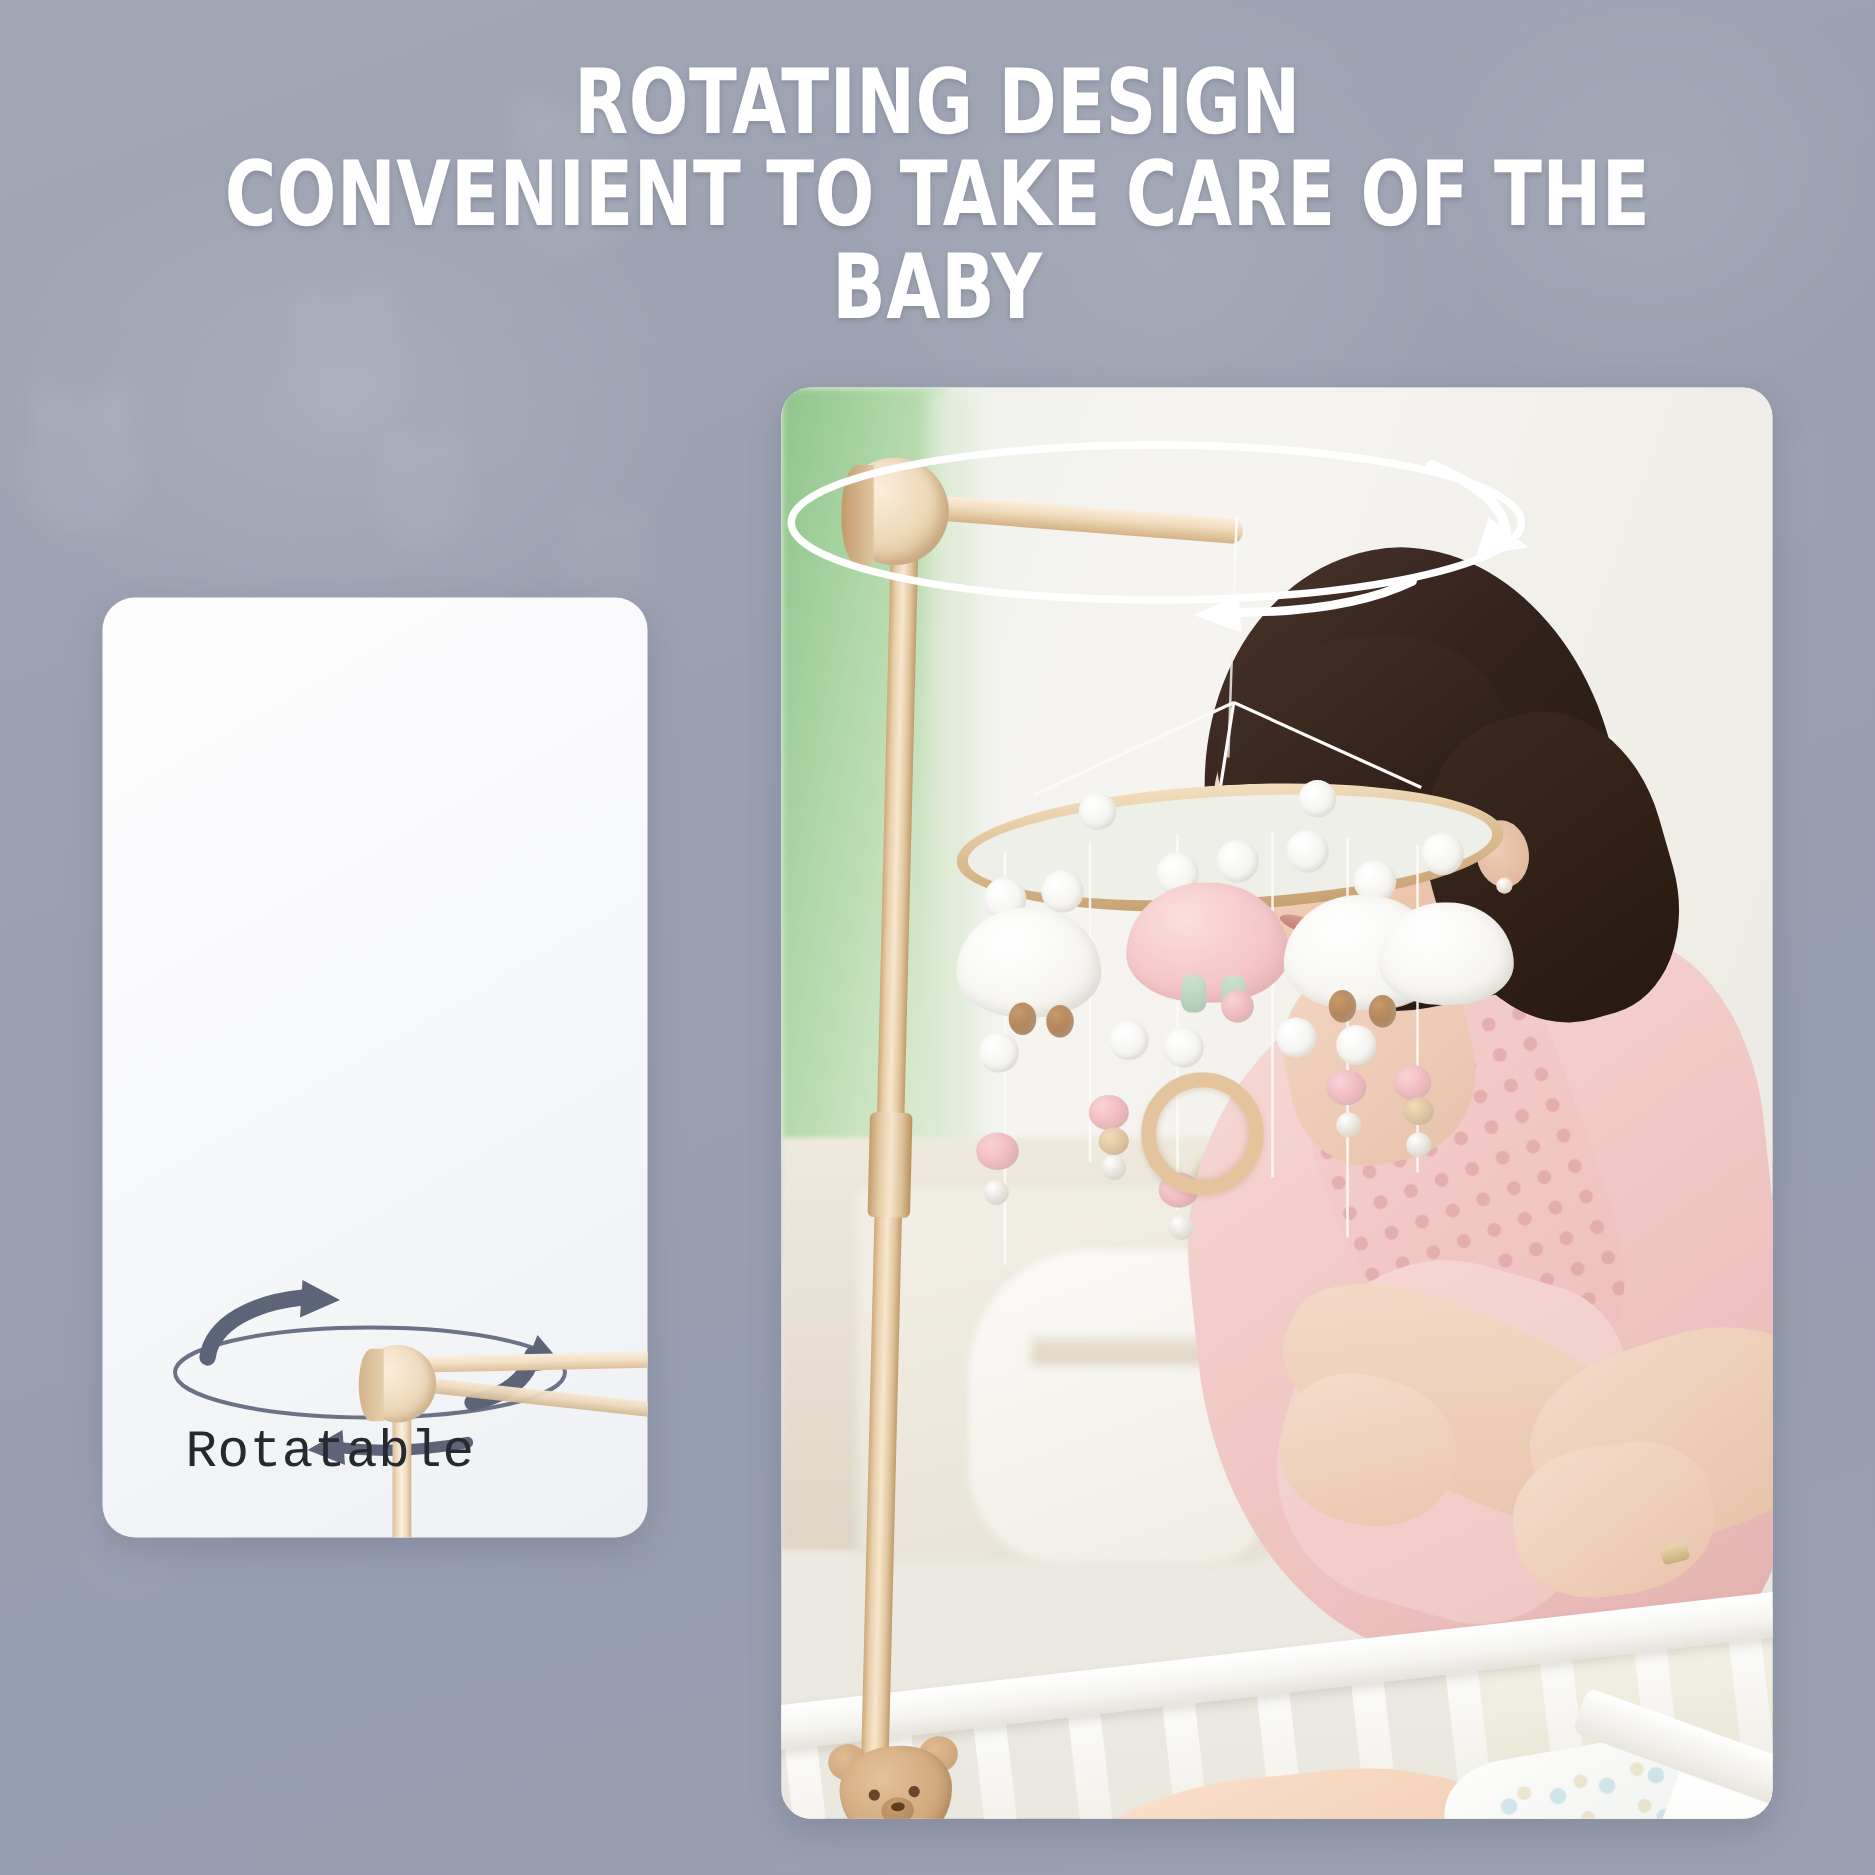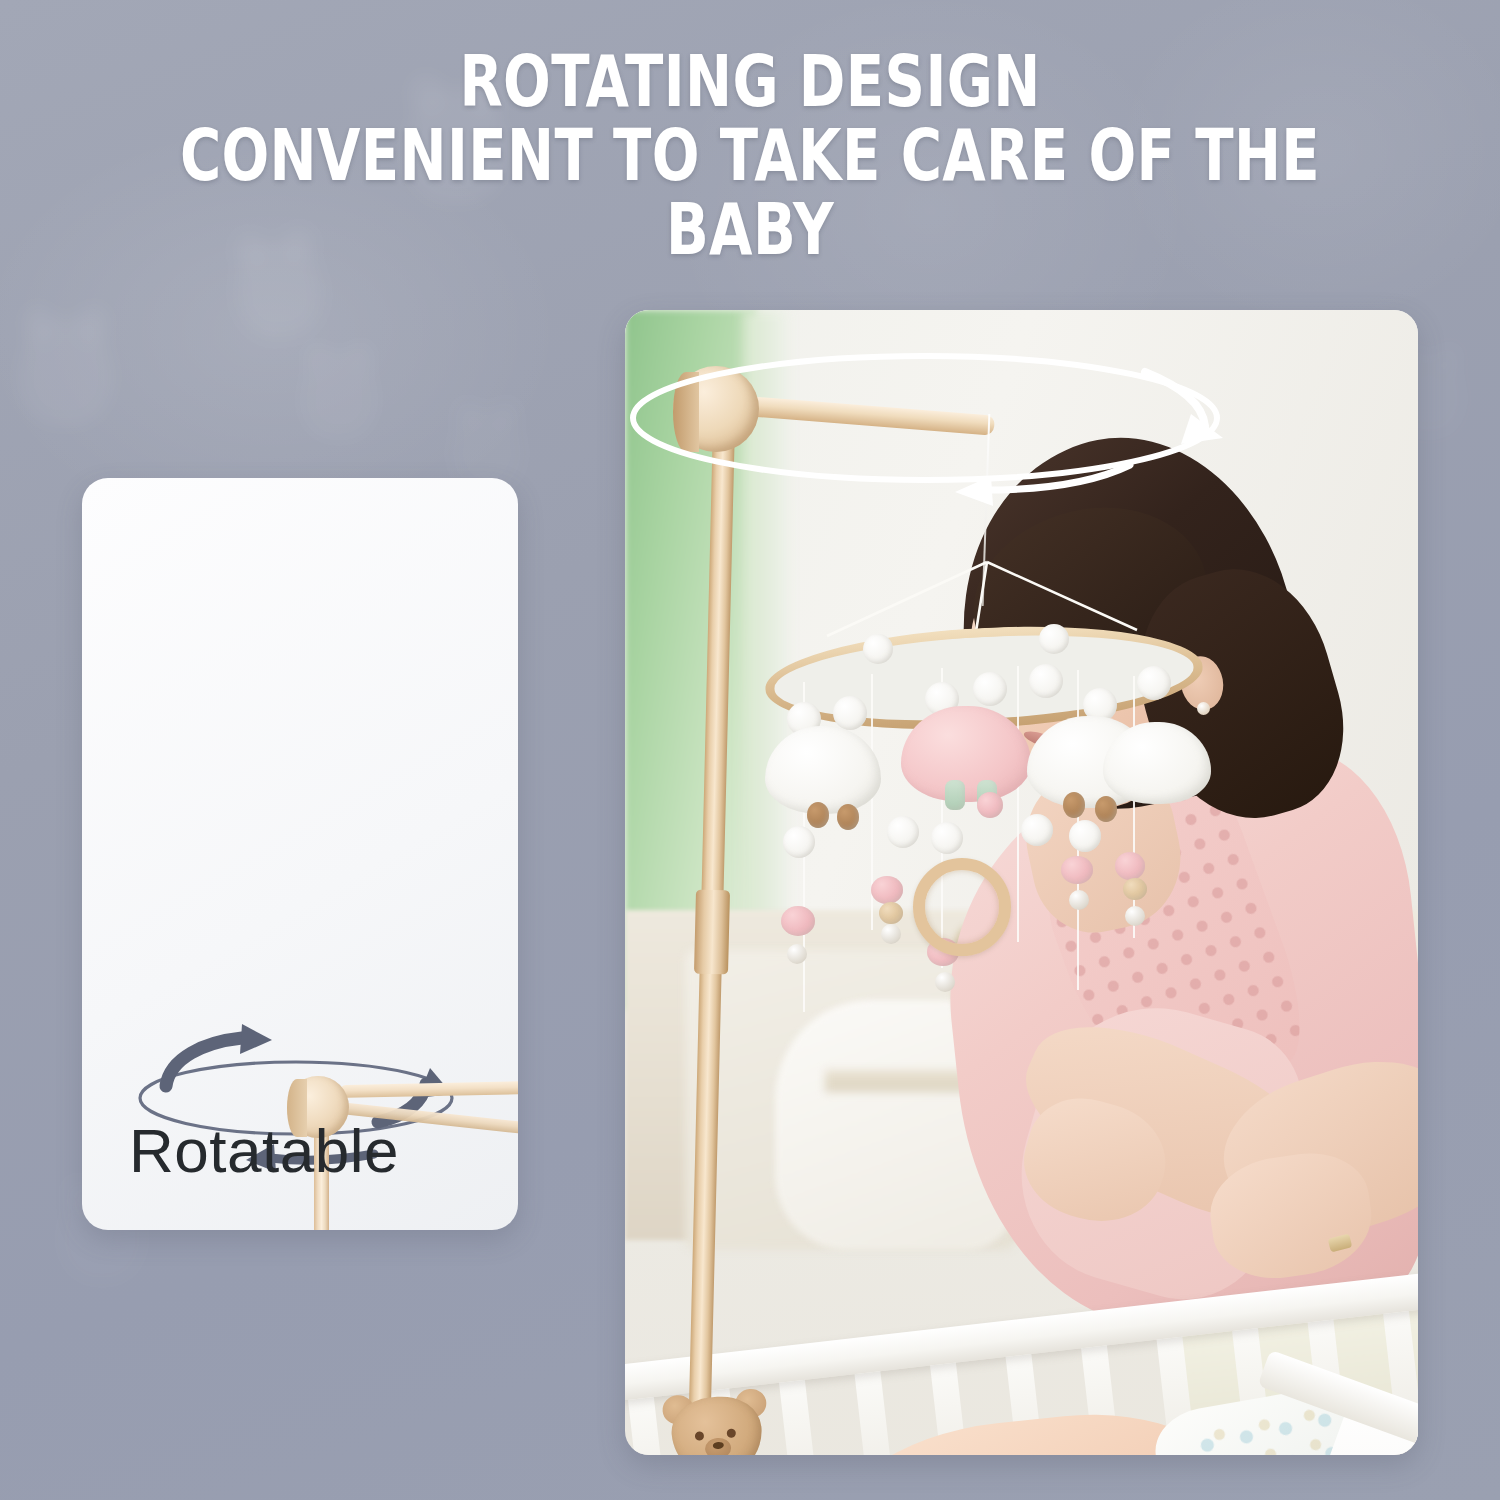--- a/index.html
+++ b/index.html
@@ -82,22 +82,22 @@
     border-radius:6px;transform:rotate(-1.2deg);transform-origin:0 50%;
   }
   .c-arm2{
     position:absolute;left:258px;top:624px;width:222px;height:12px;
     background:linear-gradient(180deg,#f7e7d2 0%,#ecd8bc 45%,#d4b892 100%);
     border-radius:6px;transform:rotate(6.2deg);transform-origin:0 50%;opacity:.95;
   }
 
   .card-caption{
     position:absolute;left:0;bottom:44px;width:364px;text-align:center;
-    font-family:Liberation Sans, sans-serif;
-    font-size:62px;font-weight:400;color:#262a2e;letter-spacing:.5px;
+    font-family:Liberation Mono, monospace;
+    font-size:42px;font-weight:400;color:#262a2e;letter-spacing:.5px;
   }
 
   
   .photo{
     position:absolute;left:625px;top:310px;width:793px;height:1145px;
     border-radius:24px;overflow:hidden;
     background:linear-gradient(175deg,#f4f3ef 0%,#efeee9 40%,#eae7df 100%);
     box-shadow:0 10px 28px rgba(74,80,98,.24);
   }
   .ph{position:absolute;}

